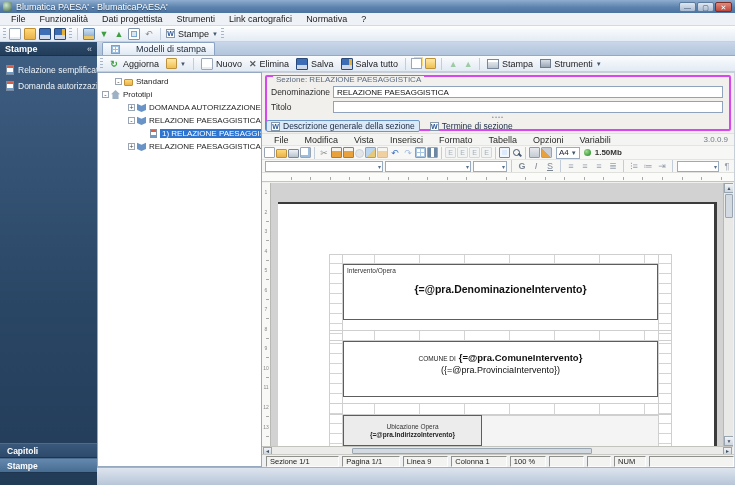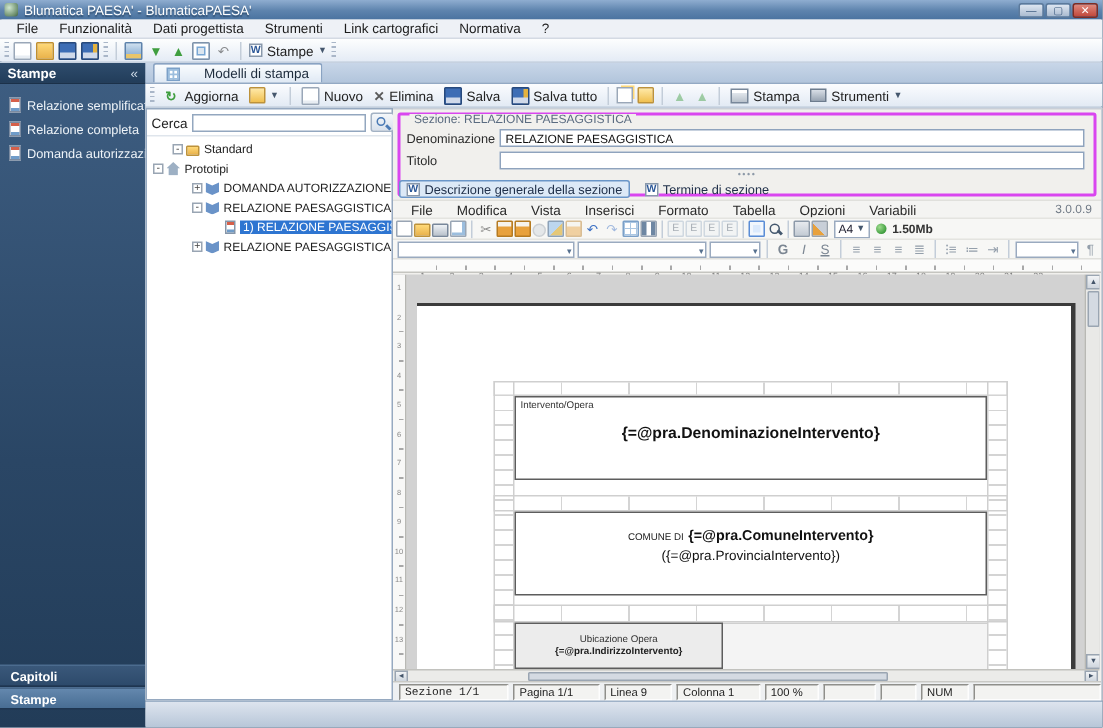--- a/index.html
+++ b/index.html
@@ -167,21 +167,21 @@
   .sc-btn{position:absolute;left:0;width:10px;height:10px;background:linear-gradient(#f2f4f6,#cfd6de);border:1px solid #9aa5b2;font-size:5px;line-height:8px;text-align:center;color:#44556a;}
   .sc-up{top:0;} .sc-dn{bottom:0;}
   .v-thumb{position:absolute;left:1px;top:11px;width:8px;height:24px;background:#d4dae2;border:1px solid #9aa5b2;border-radius:1px;}
   .hscroll{position:absolute;left:0;top:373px;width:471px;height:8px;background:#ebebe9;border-top:1px solid #c2c2be;}
   .h-btn{position:absolute;top:0;width:9px;height:8px;background:linear-gradient(#f2f4f6,#cfd6de);border:1px solid #9aa5b2;font-size:5px;line-height:7px;text-align:center;color:#44556a;}
   .h-left{left:1px;} .h-right{right:1px;}
   .h-thumb{position:absolute;left:90px;top:1px;width:240px;height:6px;background:#d4dae2;border:1px solid #9aa5b2;border-radius:1px;}
   
   .statusbar{position:absolute;left:0;top:381px;width:100%;height:14px;background:#eef0f2;border-top:1px solid #c9c9c5;display:flex;align-items:center;padding-left:4px;gap:3px;}
   .sb-field{height:11px;border:1px solid #a9a9a5;border-top-color:#8f8f8b;border-left-color:#8f8f8b;border-bottom-color:#fdfdfd;border-right-color:#fdfdfd;background:#f3f3f1;font-size:7.5px;color:#222;padding:0 3px;line-height:10px;white-space:nowrap;overflow:hidden;}
-  .sb-field:nth-of-type(1){width:74px;font-family:Liberation Mono, monospace;} .sb-field:nth-of-type(2){width:58px;}
+  .sb-field:nth-of-type(1){width:74px;} .sb-field:nth-of-type(2){width:58px;}
   .sb-field:nth-of-type(3){width:46px;} .sb-field:nth-of-type(4){width:56px;}
   .sb-field:nth-of-type(5){width:36px;} .sb-field:nth-of-type(6){width:36px;}
   .sb-field:nth-of-type(7){width:24px;} .sb-field:nth-of-type(8){width:32px;}
   .sb-field:nth-of-type(9){width:86px;}
   .bottomstrip{position:absolute;left:0;top:425px;width:638px;height:18px;background:linear-gradient(#dde4ee,#b7c6d8);border-top:1px solid #9fb2c8;}
 </style>
 </head>
 <body>
 
 <div class="titlebar">
@@ -230,24 +230,20 @@
     <span class="sb-header-label">Stampe</span>
     <span class="sb-collapse">«</span>
   </div>
   <div class="sb-items">
 
       <div class="sb-item">
         <span class="sb-doc-icon"></span>
         <span class="sb-item-label">Relazione semplificata</span>
       </div>
 
-      <div class="sb-item">
-        <span class="sb-doc-icon"></span>
-        <span class="sb-item-label">Relazione completa</span>
-      </div>
 
       <div class="sb-item">
         <span class="sb-doc-icon"></span>
         <span class="sb-item-label">Domanda autorizzazione</span>
       </div>
     </div>
   <div class="sb-bottomnav">
 
       <div class="sb-bottom">
         <span class="sb-bottom-label">Capitoli</span>
@@ -308,27 +304,20 @@
       <span class="tb-label">Stampa</span>
     </span>
     <span class="tb-btn">
       <span class="ic-toolbox"></span>
       <span class="tb-label">Strumenti</span>
       <span class="dd-arrow">▼</span>
     </span>
   </div>
 
   <div class="treepanel">
-    <div class="searchrow">
-      <span class="search-label">Cerca</span>
-      <input class="search-input" value="" style="">
-      <span class="search-btn">
-          <span class="mag"></span>
-        </span>
-    </div>
     <div class="tree">
 
         <div class="trow">
           <span class="tindent" style="width: 15px;"></span>
           <span class="texp">-</span>
           <span class="tico ic-folder"></span>
           <span class="tlabel">Standard</span>
         </div>
 
         <div class="trow">

